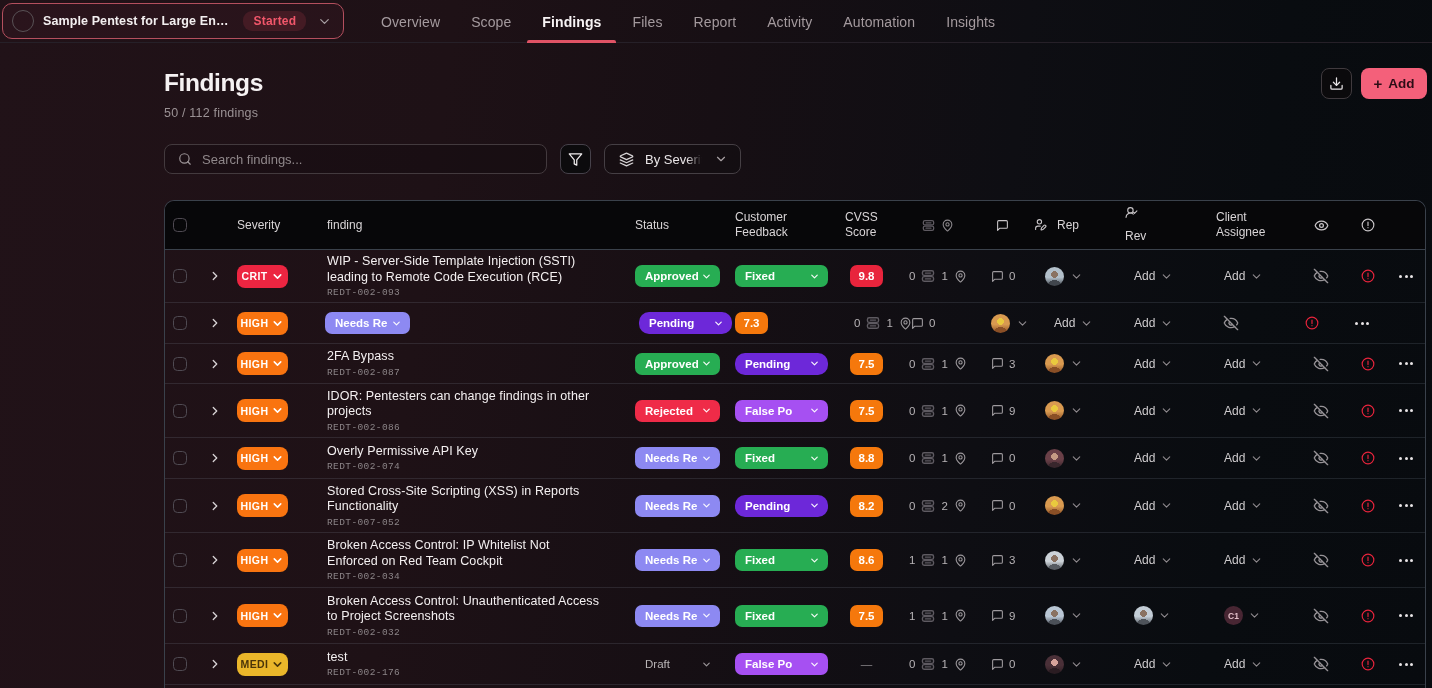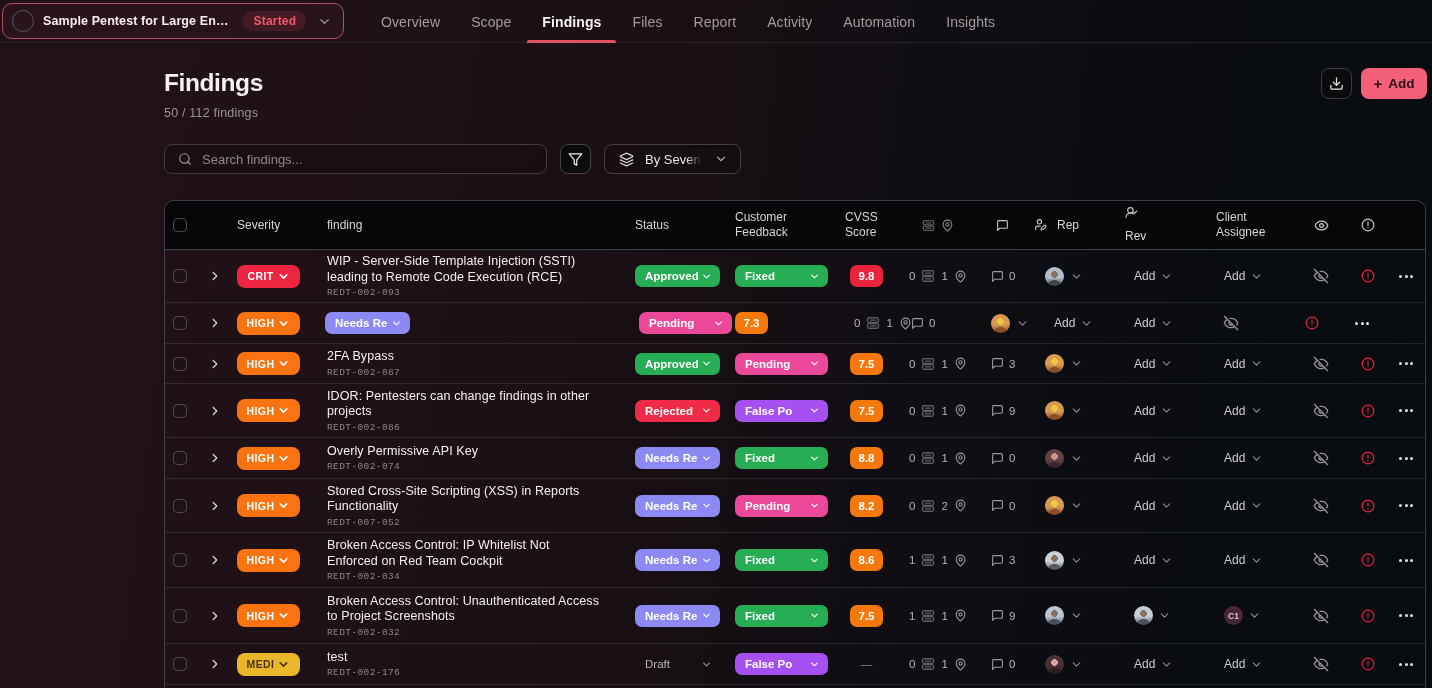--- a/index.html
+++ b/index.html
@@ -108,21 +108,21 @@
   .th-alert { padding-left:14px; color:#c9c5c8; }
 
   .row { border-top:1px solid rgba(148,160,180,0.16); background:transparent; }
   #tbody .row:first-child { border-top:none; }
 
   .checkbox { display:block; width:14px; height:14px; border:1.5px solid #4f4a52; border-radius:4.5px; margin-left:8px; cursor:pointer; background:transparent; }
   .thead .checkbox { margin-top:0; }
   .expand { color:#d8d4d6; padding-left:7px; cursor:pointer; }
 
   .sev-badge {
-    width:63px; height:23px; margin-left:8px; border-radius:8px;
+    width:51px; height:23px; margin-left:8px; border-radius:8px;
     display:flex; align-items:center; justify-content:center; gap:3px;
     font-size:10.5px; font-weight:700; letter-spacing:.4px; color:#fff; cursor:pointer;
   }
   .sev-crit { background:#ec2541; }
   .sev-high { background:#f97410; }
   .sev-medi { background:#eab62a; color:#4a3509; }
 
   .cell-title { padding-left:6px; }
   .f-title { font-size:12.5px; font-weight:500; color:#f4f0f1; line-height:15.5px; white-space:pre-line; letter-spacing:.1px; }
   .f-id { margin-top:2px; font-size:9.5px; font-family:"Liberation Mono", monospace; color:#8b8487; letter-spacing:.4px; }
@@ -130,21 +130,21 @@
   .pill {
     height:22px; border-radius:7px; display:flex; align-items:center; justify-content:space-between;
     padding:0 8px 0 10px; font-size:11.5px; font-weight:600; color:#fff; cursor:pointer;
   }
   .pill .pc { color:rgba(255,255,255,0.95); }
   .pill-status { width:85px; margin-left:4px; }
   .pill-feedback { width:93px; margin-left:8px; }
   .v-green { background:#27ad53; }
   .v-purple { background:#8d89f2; }
   .v-red { background:#ef2b48; }
-  .v-orange { background:#ec4899; }
+  .v-orange { background:#6d28d9;border-radius:10px; }
   .v-violet { background:#a650f2; }
   .v-draft { background:transparent; color:#b9b5b7; font-weight:400; }
   .v-draft .pc { color:#9a9598; }
 
   .cvss-badge {
     width:33px; height:22px; margin-left:8px; border-radius:7px;
     display:flex; align-items:center; justify-content:center;
     font-size:11.5px; font-weight:700; color:#fff;
   }
   .cvss-red { background:#e8243c; }

